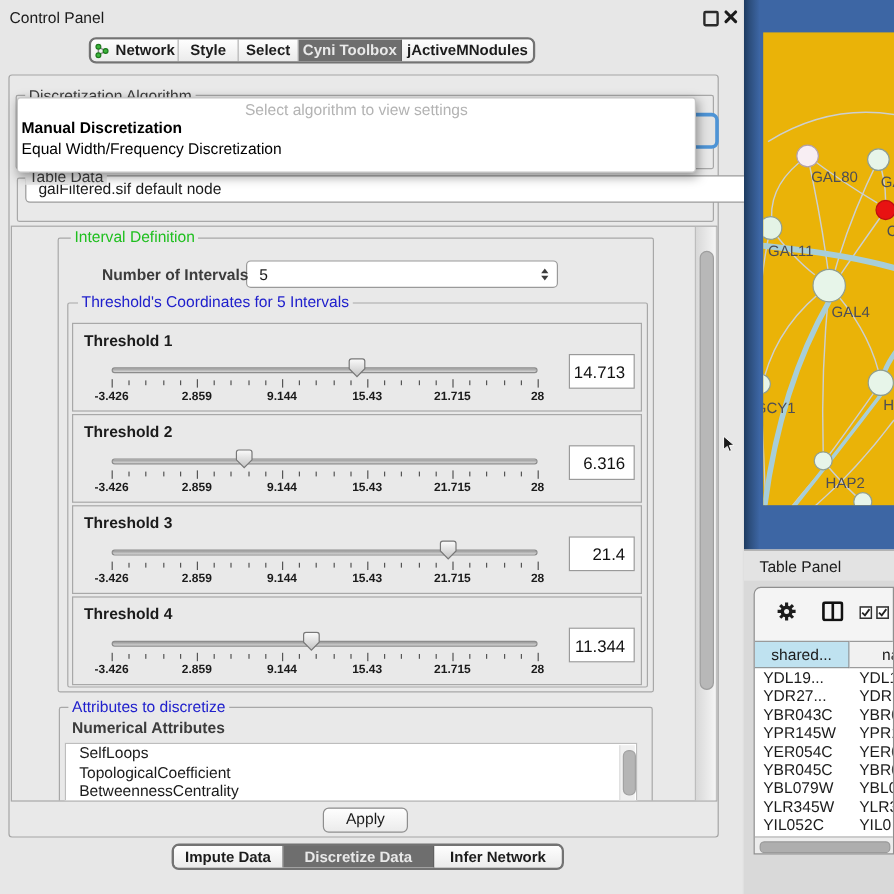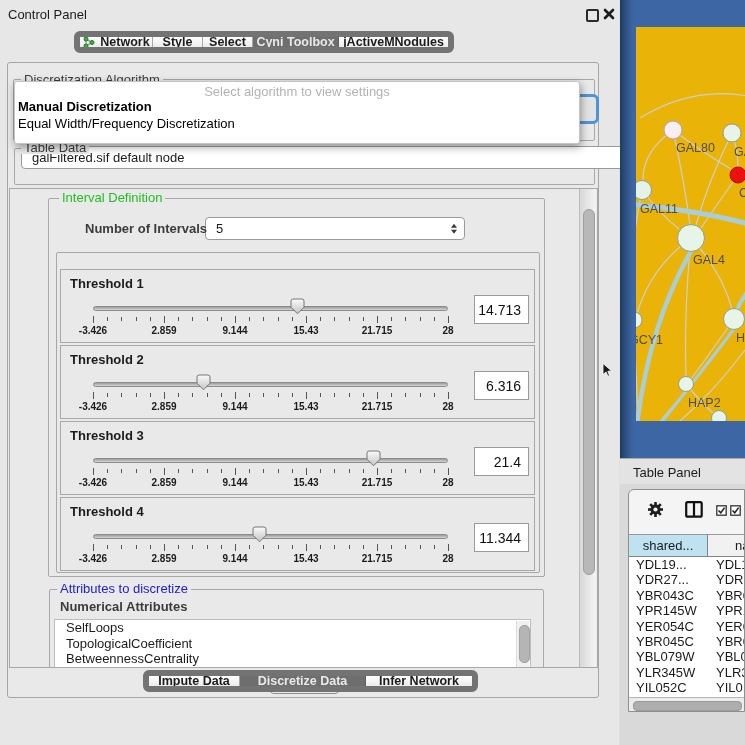--- a/index.html
+++ b/index.html
@@ -6,23 +6,23 @@
   body{width:745px;height:745px;position:relative;overflow:hidden;
        background:#e0e0e0;font-family:"Liberation Sans",sans-serif;color:#1b1b1b;
        -webkit-font-smoothing:antialiased}
   
   #cp{position:absolute;left:0;top:0;width:619px;height:745px;background:#e7e7e7}
   #cp-titlebar{position:absolute;left:0;top:0;width:619px;height:27px}
   #cp-title{position:absolute;left:8px;top:7px;font-size:13px}
   #float-btn{position:absolute;left:586px;top:9px;width:9px;height:9px;border:2px solid #2a2a2a;border-radius:2px}
   #close-btn{position:absolute;left:603px;top:8px}
   
-  .tabstrip{position:absolute;display:flex;height:22px;border:6px solid #737373;border-radius:6px;overflow:hidden;background:#fff;box-sizing:border-box}
+  .tabstrip{position:absolute;display:flex;height:22px;border:2px solid #737373;border-radius:6px;overflow:hidden;background:#fff;box-sizing:border-box}
   #top-tabs{left:74px;top:31px}
-  #bottom-tabs{left:143px;top:670px}
+  #bottom-tabs{left:143px;top:703px}
   .tab{height:100%;display:flex;align-items:center;justify-content:center;
        font-size:12.5px;font-weight:700;color:#1c1c1c;
        background:linear-gradient(#fefefe,#ebebeb);border-right:1px solid #a6a6a6;box-sizing:border-box}
   .tab:last-child{border-right:none}
   .tab.selected{background:#6e6e6e;color:#e9e9e9;border-right-color:#5e5e5e}
   .tab .ticon{margin-right:5px;display:inline-block}
   
   #panel{position:absolute;left:7px;top:62px;width:592px;height:636px;background:#e9e9e9;
          border:1px solid #a5a5a5;border-radius:3px;box-sizing:border-box}
   .gbox{position:absolute;border:1px solid #a8a8a8;border-radius:2px;box-sizing:border-box}
@@ -168,20 +168,21 @@
       <div class="glabel gray" style="left:72px;top:33px;font-weight:700;background:transparent">Number of Intervals</div>
       <div class="combo" style="left:195px;top:28px;width:260px;height:23px">
         <span>5</span>
         <span class="stepper">
             <b class="up"></b>
             <b class="dn"></b>
           </span>
       </div>
 
       <div class="gbox" style="left:46px;top:63px;width:484px;height:321px"></div>
+      <div class="glabel blue" style="left:55px;top:56px">Threshold's Coordinates for 5 Intervals</div>
       <div id="threshold-stack">
           <div class="tpanel" style="top: 80px; padding-left: 45px;">
             <div class="ttitle">Threshold 1</div>
             <div class="track"></div>
             <div class="tick maj" style="left: 32px;"></div>
             <div class="tick min" style="left: 46.2px;"></div>
             <div class="tick min" style="left: 60.4px;"></div>
             <div class="tick min" style="left: 74.6px;"></div>
             <div class="tick min" style="left: 88.8px;"></div>
             <div class="tick maj" style="left: 103px;"></div>

